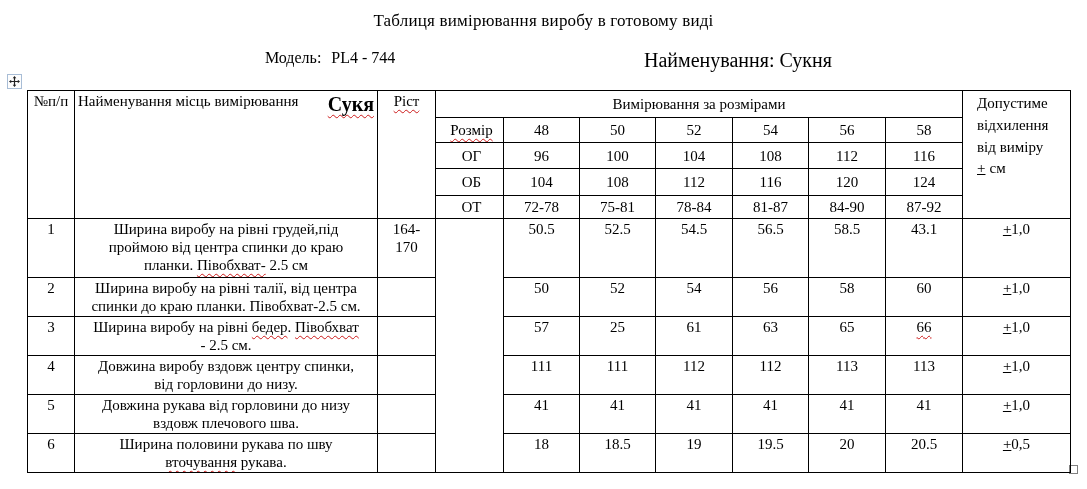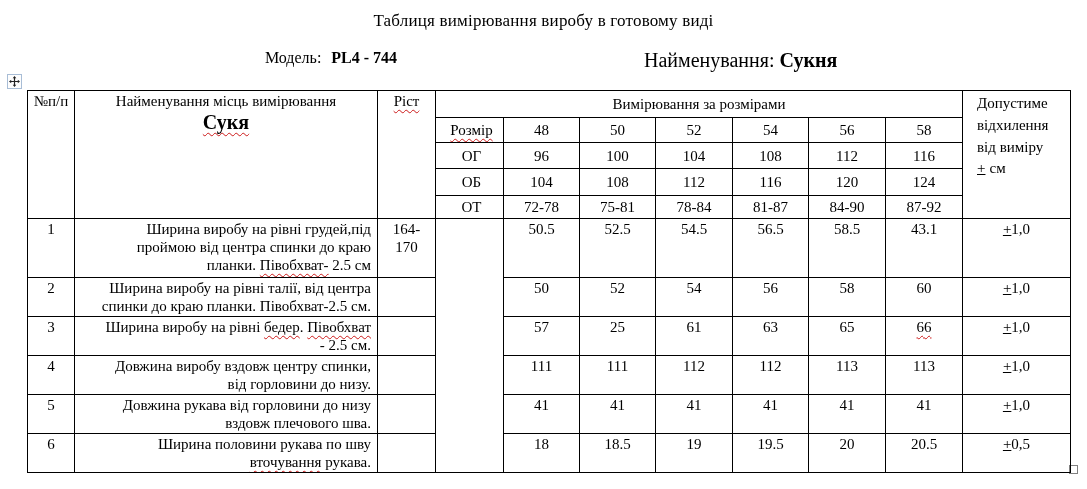--- a/index.html
+++ b/index.html
@@ -4,45 +4,45 @@
 <style>
   html,body{margin:0;padding:0}
   body{
     width:1087px;height:489px;position:relative;overflow:hidden;
     background:#ffffff;color:#000;
     font-family:"Liberation Serif",serif;
   }
   .title{position:absolute;top:11px;left:0;width:100%;text-align:center;font-size:17px;letter-spacing:.2px}
   .model-line{position:absolute;top:49px;left:265px;font-size:16px}
   .name-line{position:absolute;top:49px;left:644px;font-size:20px}
-  .bold{font-weight:bold}
+  .bold{font-weight:normal}
   .model-line .bold{margin-left:10px}
   .name-line .bold{margin-left:5px}
 
   
   .move-handle{position:absolute;left:7px;top:74px;width:13px;height:13px;border:1px solid #a8bdd6;
     background:#fdfdfd;display:flex;align-items:center;justify-content:center;box-sizing:content-box}
   .resize-handle{position:absolute;left:1069px;top:465px;width:7px;height:7px;border:1px solid #808080;background:#fff}
 
   table.m{position:absolute;left:27px;top:90px;border-collapse:collapse;table-layout:fixed;width:1043px}
   table.m td{border:1px solid #000;vertical-align:top;font-size:15px;line-height:1.2;padding:1px 3px;overflow:hidden}
   .c{text-align:center}
   .lbl{text-align:center;padding-left:7px !important}
-  .desc{text-align:right;padding:1px 6px !important}
+  .desc{text-align:center;padding:1px 6px !important}
   .pre{white-space:pre-line}
   .vm{vertical-align:middle !important}
 
   
   .sp{text-decoration:underline;text-decoration-style:wavy;text-decoration-color:#cc1a1a;
       text-decoration-thickness:1px;text-underline-offset:3px;text-decoration-skip-ink:none}
   
   .pm{text-decoration:underline}
   .devunit{margin-left:4px}
 
-  .places-wrap{display:flex;flex-direction:column;height:122px}
+  .places-wrap{display:flex;flex-direction:row;justify-content:space-between;height:122px}
   .places-title{text-align:center}
   .places-sub{text-align:center;font-weight:bold;font-size:20px;margin-bottom:5px}
   .devhead{line-height:1.45 !important;padding:2px 14px !important}
 
   
   tr.hr0{height:27px} tr.hr1{height:25px}
   tr.mh0{height:26px} tr.mh1{height:27px} tr.mh2{height:23px}
   tr.dr0{height:59px} tr.dr1{height:36px} tr.dr2{height:39px}
   tr.dr3{height:38px} tr.dr4{height:38px} tr.dr5{height:37px}
 </style>

